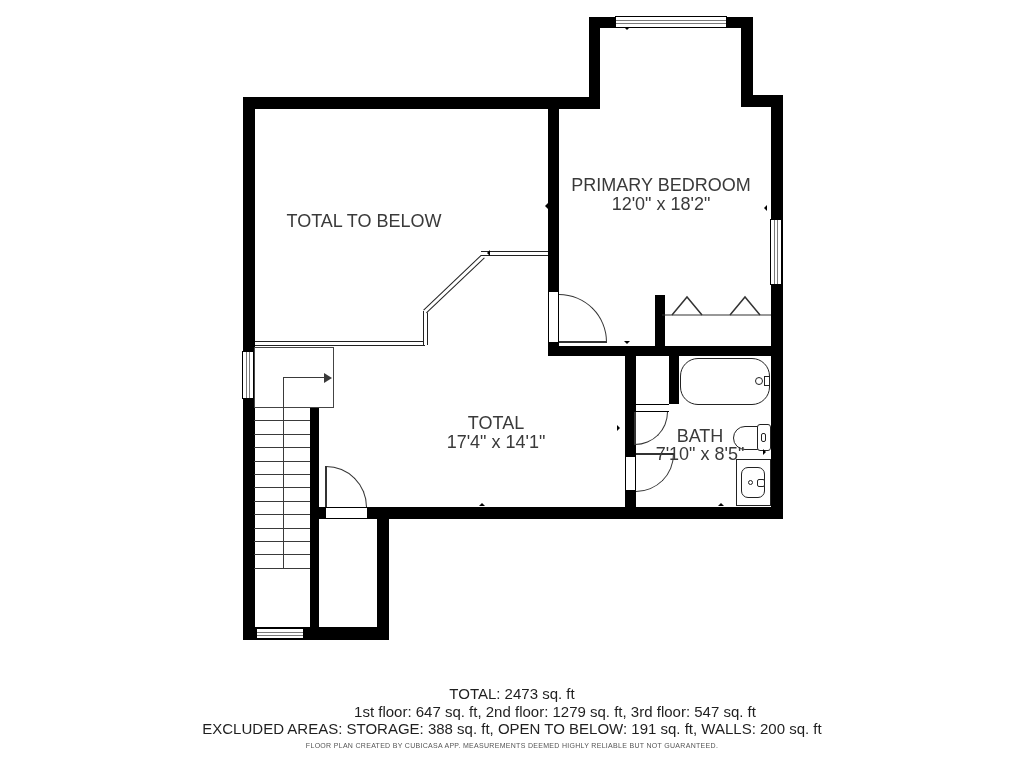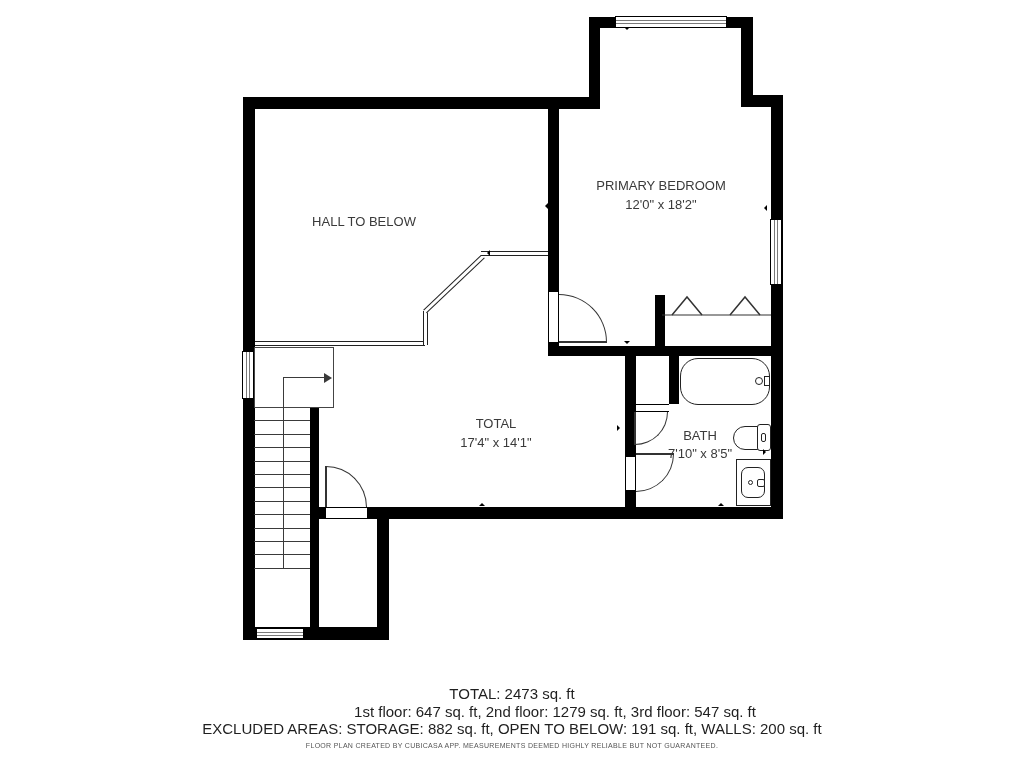--- a/index.html
+++ b/index.html
@@ -22,21 +22,21 @@
   .jamb-h{position:absolute;background:#fff;border-top:1px solid #000;border-bottom:1px solid #000;box-sizing:border-box;}
   
   .arc{position:absolute;box-sizing:border-box;border:0 solid #333;}
   .arc-tr{border-radius:0 100% 0 0;border-top-width:1.5px;border-right-width:1.5px;}
   .arc-br{border-radius:0 0 100% 0;border-right-width:1.5px;border-bottom-width:1.5px;}
   .leaf{position:absolute;background:#333;}
   
   .fix{position:absolute;box-sizing:border-box;border:1.5px solid #222;background:#fff;}
   .line{position:absolute;background:#3a3a3a;}
   .room-label{position:absolute;transform:translateX(-50%);text-align:center;
-              color:#3a3a3a;font-size:13px;line-height:19px;white-space:nowrap;}
+              color:#3a3a3a;font-size:18px;line-height:19px;white-space:nowrap;}
   .summary{position:absolute;left:0;width:1024px;text-align:center;color:#1f1f1f;
            font-size:15px;line-height:17px;white-space:nowrap;}
   .tick{position:absolute;width:0;height:0;border:3.5px solid transparent;}
   .tick-up{border-bottom-color:#000;}
   .tick-down{border-top-color:#000;}
   .tick-left{border-right-color:#000;}
   .tick-right{border-left-color:#000;}
 </style>
 </head>
 <body>
@@ -133,33 +133,33 @@
   <div class="tick tick-left" style="left:761px;top:205px;"></div>
   <div class="tick tick-left" style="left:542px;top:203px;"></div>
   <div class="tick tick-down" style="left:624px;top:341px;"></div>
   <div class="tick tick-right" style="left:617px;top:425px;"></div>
   <div class="tick tick-up" style="left:479px;top:500px;"></div>
   <div class="tick tick-up" style="left:718px;top:500px;"></div>
   <div class="tick tick-right" style="left:312px;top:424px;"></div>
   <div class="tick tick-right" style="left:763px;top:449px;"></div>
 
   <div class="room-label" style="left:364px;top:212px;">
-    <div>HALL TO BELOW</div>
+    <div>TOTAL TO BELOW</div>
   </div>
   <div class="room-label" style="left:661px;top:176px;">
     <div>PRIMARY BEDROOM</div>
     <div>12'0" x 18'2"</div>
   </div>
   <div class="room-label" style="left:496px;top:414px;">
     <div>TOTAL</div>
     <div>17'4" x 14'1"</div>
   </div>
   <div class="room-label" style="left:700px;top:427px;line-height:18px;">
     <div>BATH</div>
     <div>7'10" x 8'5"</div>
   </div>
 
   <div class="summary" style="top:685px;font-weight:normal;">TOTAL: 2473 sq. ft</div>
   <div class="summary" style="top:703px;margin-left:43px;">1st floor: 647 sq. ft, 2nd floor: 1279 sq. ft, 3rd floor: 547 sq. ft</div>
-  <div class="summary" style="top:720px;">EXCLUDED AREAS: STORAGE: 882 sq. ft, OPEN TO BELOW: 191 sq. ft, WALLS: 200 sq. ft</div>
+  <div class="summary" style="top:720px;">EXCLUDED AREAS: STORAGE: 388 sq. ft, OPEN TO BELOW: 191 sq. ft, WALLS: 200 sq. ft</div>
   <div class="summary" style="top:741px;font-size:7px;color:#555;letter-spacing:0.3px;line-height:10px;">FLOOR PLAN CREATED BY CUBICASA APP. MEASUREMENTS DEEMED HIGHLY RELIABLE BUT NOT GUARANTEED.</div>
 
 </div>
 
 </body></html>

